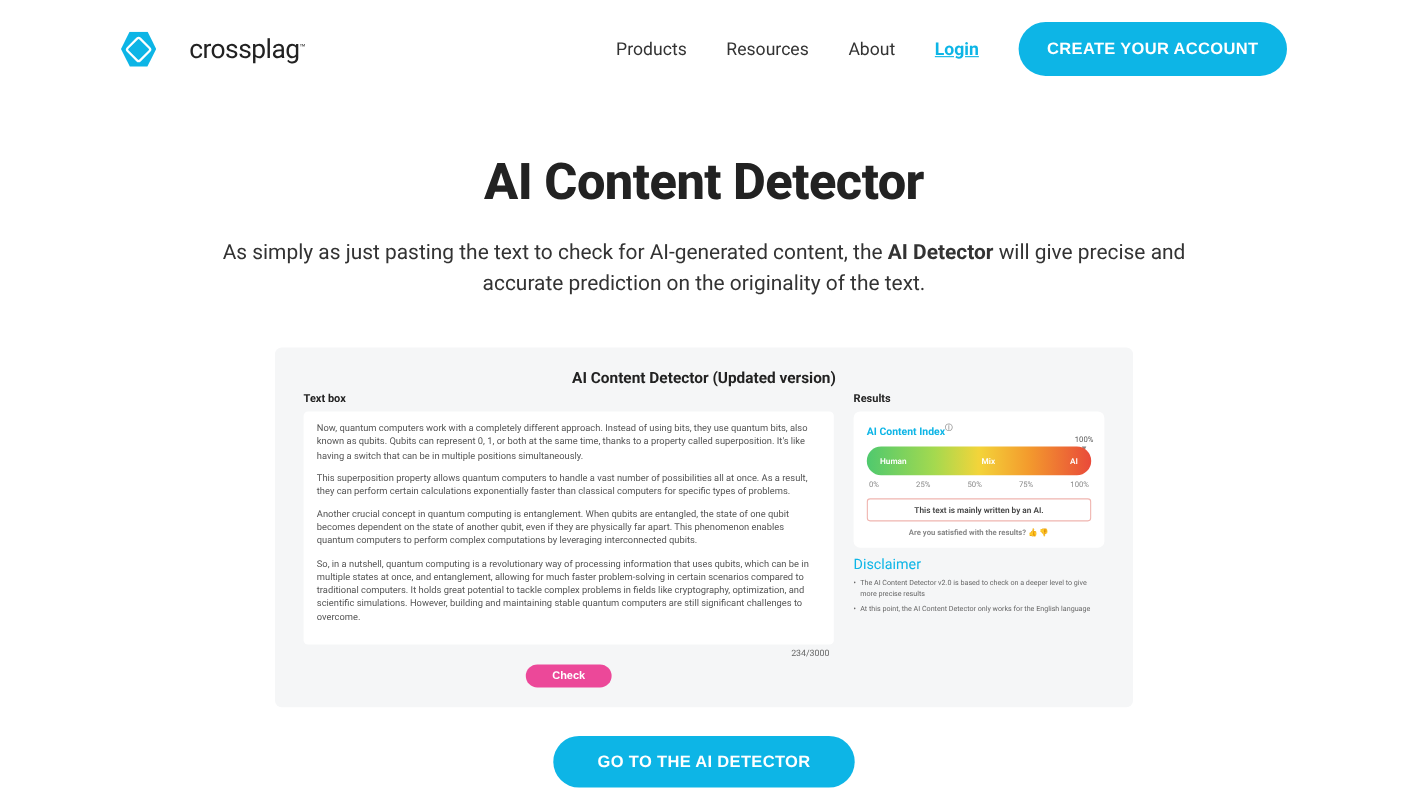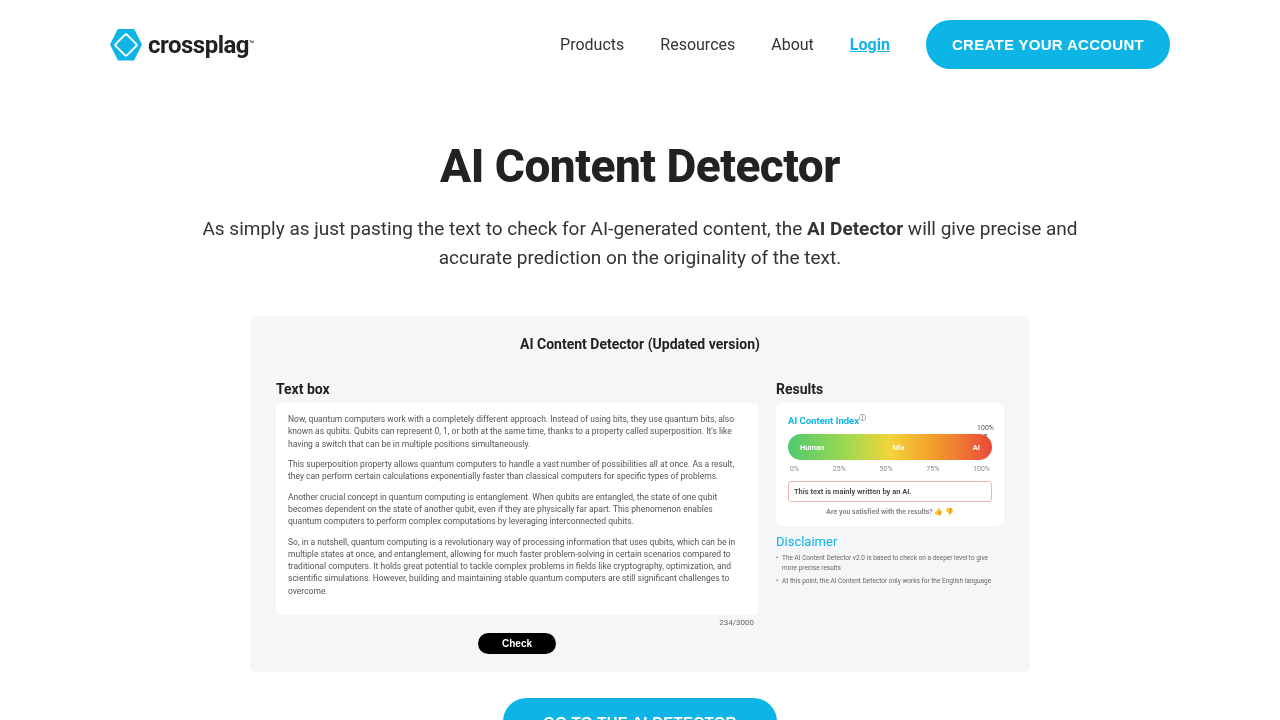--- a/index.html
+++ b/index.html
@@ -1,51 +1,51 @@
 <!DOCTYPE html>
 <html><head>
 <meta charset="utf-8">
 <style>
 * { margin: 0; padding: 0; box-sizing: border-box; }
 body { font-family: -apple-system, BlinkMacSystemFont, 'Segoe UI', Roboto, sans-serif; background: #fff; color: #222; width: 1280px; height: 720px; overflow: hidden; }
 .header { display: flex; align-items: center; justify-content: space-between; padding: 20px 110px; }
 .logo { display: flex; align-items: center; gap: 6px; }
 .logo-icon { width: 32px; height: 32px; background: #0db5e6; position: relative; clip-path: polygon(25% 0%, 75% 0%, 100% 50%, 75% 100%, 25% 100%, 0% 50%); display: flex; align-items: center; justify-content: center; }
 .logo-icon::after { content: ''; width: 14px; height: 14px; border: 2.5px solid #fff; border-radius: 3px; transform: rotate(45deg); }
-.logo-text { font-size: 24px; font-weight: 700; letter-spacing: -0.5px; }
+.logo-text { font-size: 24px; font-weight: 400; letter-spacing: -0.5px; margin-left: 24px; }
 .logo-tm { font-size: 9px; vertical-align: super; }
 .nav { display: flex; align-items: center; gap: 36px; }
 .nav-link { font-size: 16px; color: #333; text-decoration: none; cursor: pointer; }
 .nav-link.login { color: #0db5e6; font-weight: 700; text-decoration: underline; }
 .cta-btn { background: #0db5e6; color: #fff; font-weight: 800; font-size: 15px; padding: 16px 26px; border: none; border-radius: 30px; cursor: pointer; letter-spacing: 0.3px; }
 .hero { text-align: center; padding: 50px 100px 20px; }
 .hero h1 { font-size: 46px; font-weight: 800; margin-bottom: 22px; letter-spacing: -0.5px; }
 .hero p { font-size: 19px; line-height: 1.5; color: #333; max-width: 900px; margin: 0 auto; }
 .hero p .bold { font-weight: 700; }
 .screenshot { width: 780px; margin: 24px auto 0; background: #f5f6f7; border-radius: 6px; padding: 20px 26px 18px; }
 .ss-title { text-align: center; font-size: 14px; font-weight: 700; margin-bottom: 5px; }
 .ss-sub { text-align: center; font-size: 9px; color: #555; margin-bottom: 14px; }
 .ss-body { display: flex; gap: 18px; }
 .ss-left { flex: 1; }
-.ss-label { font-size: 14px; font-weight: 700; margin-bottom: 6px; margin-top: 24px; }
+.ss-label { font-size: 10px; font-weight: 700; margin-bottom: 6px; }
 .ss-textbox { background: #fff; border-radius: 4px; padding: 10px 12px; font-size: 8.5px; line-height: 1.45; color: #555; min-height: 190px; }
 .ss-textbox p { margin-bottom: 8px; }
 .ss-counter { text-align: right; font-size: 8px; color: #666; margin-top: 3px; padding-right: 4px; }
-.ss-check { display: block; margin: 6px auto 0; background: #000000; color: #fff; border: none; padding: 5px 24px; border-radius: 14px; font-size: 10px; font-weight: 700; cursor: pointer; }
+.ss-check { display: block; margin: 6px auto 0; background: #ec4899; color: #fff; border: none; padding: 5px 24px; border-radius: 14px; font-size: 10px; font-weight: 700; cursor: pointer; }
 .ss-right { width: 228px; }
 .ss-card { background: #fff; border-radius: 6px; padding: 10px 12px; margin-bottom: 8px; }
 .ss-idx { font-size: 9.5px; font-weight: 700; color: #0db5e6; margin-bottom: 8px; }
 .ss-idx sup { font-size: 7px; color: #999; }
 .gauge-wrap { position: relative; margin-bottom: 5px; }
 .gauge { height: 26px; border-radius: 13px; background: linear-gradient(90deg, #4fc96e 0%, #a4d94f 30%, #f3d43a 50%, #f39b2d 72%, #e94a3a 100%); display: flex; align-items: center; justify-content: space-between; padding: 0 12px; position: relative; }
 .gauge span { font-size: 7.5px; color: #fff; font-weight: 600; }
 .marker { position: absolute; right: -2px; top: -10px; font-size: 7px; color: #555; text-align: center; }
 .marker::after { content: '▼'; display: block; font-size: 7px; color: #888; }
 .scale { display: flex; justify-content: space-between; font-size: 7px; color: #888; padding: 0 2px; margin-bottom: 8px; }
-.result-box { border: 1px solid #f0b5b0; border-radius: 3px; padding: 5px; font-size: 7.5px; font-weight: 600; color: #444; margin-bottom: 6px; }
+.result-box { border: 1px solid #f0b5b0; border-radius: 3px; padding: 5px; text-align: center; font-size: 7.5px; font-weight: 600; color: #444; margin-bottom: 6px; }
 .feedback { font-size: 7px; color: #888; text-align: center; font-weight: bold; }
 .disc-title { font-size: 13px; font-weight: 400; color: #0db5e6; margin-bottom: 5px; }
 .disc-list { font-size: 6.5px; color: #666; line-height: 1.5; }
 .disc-list div { margin-bottom: 3px; padding-left: 6px; position: relative; }
 .disc-list div::before { content: '•'; position: absolute; left: 0; }
 .bottom-cta { text-align: center; margin-top: 26px; }
 .bottom-btn { background: #0db5e6; color: #fff; font-weight: 800; font-size: 15px; padding: 15px 40px; border: none; border-radius: 30px; cursor: pointer; letter-spacing: 0.3px; }
 </style>
 </head>
 <body>

